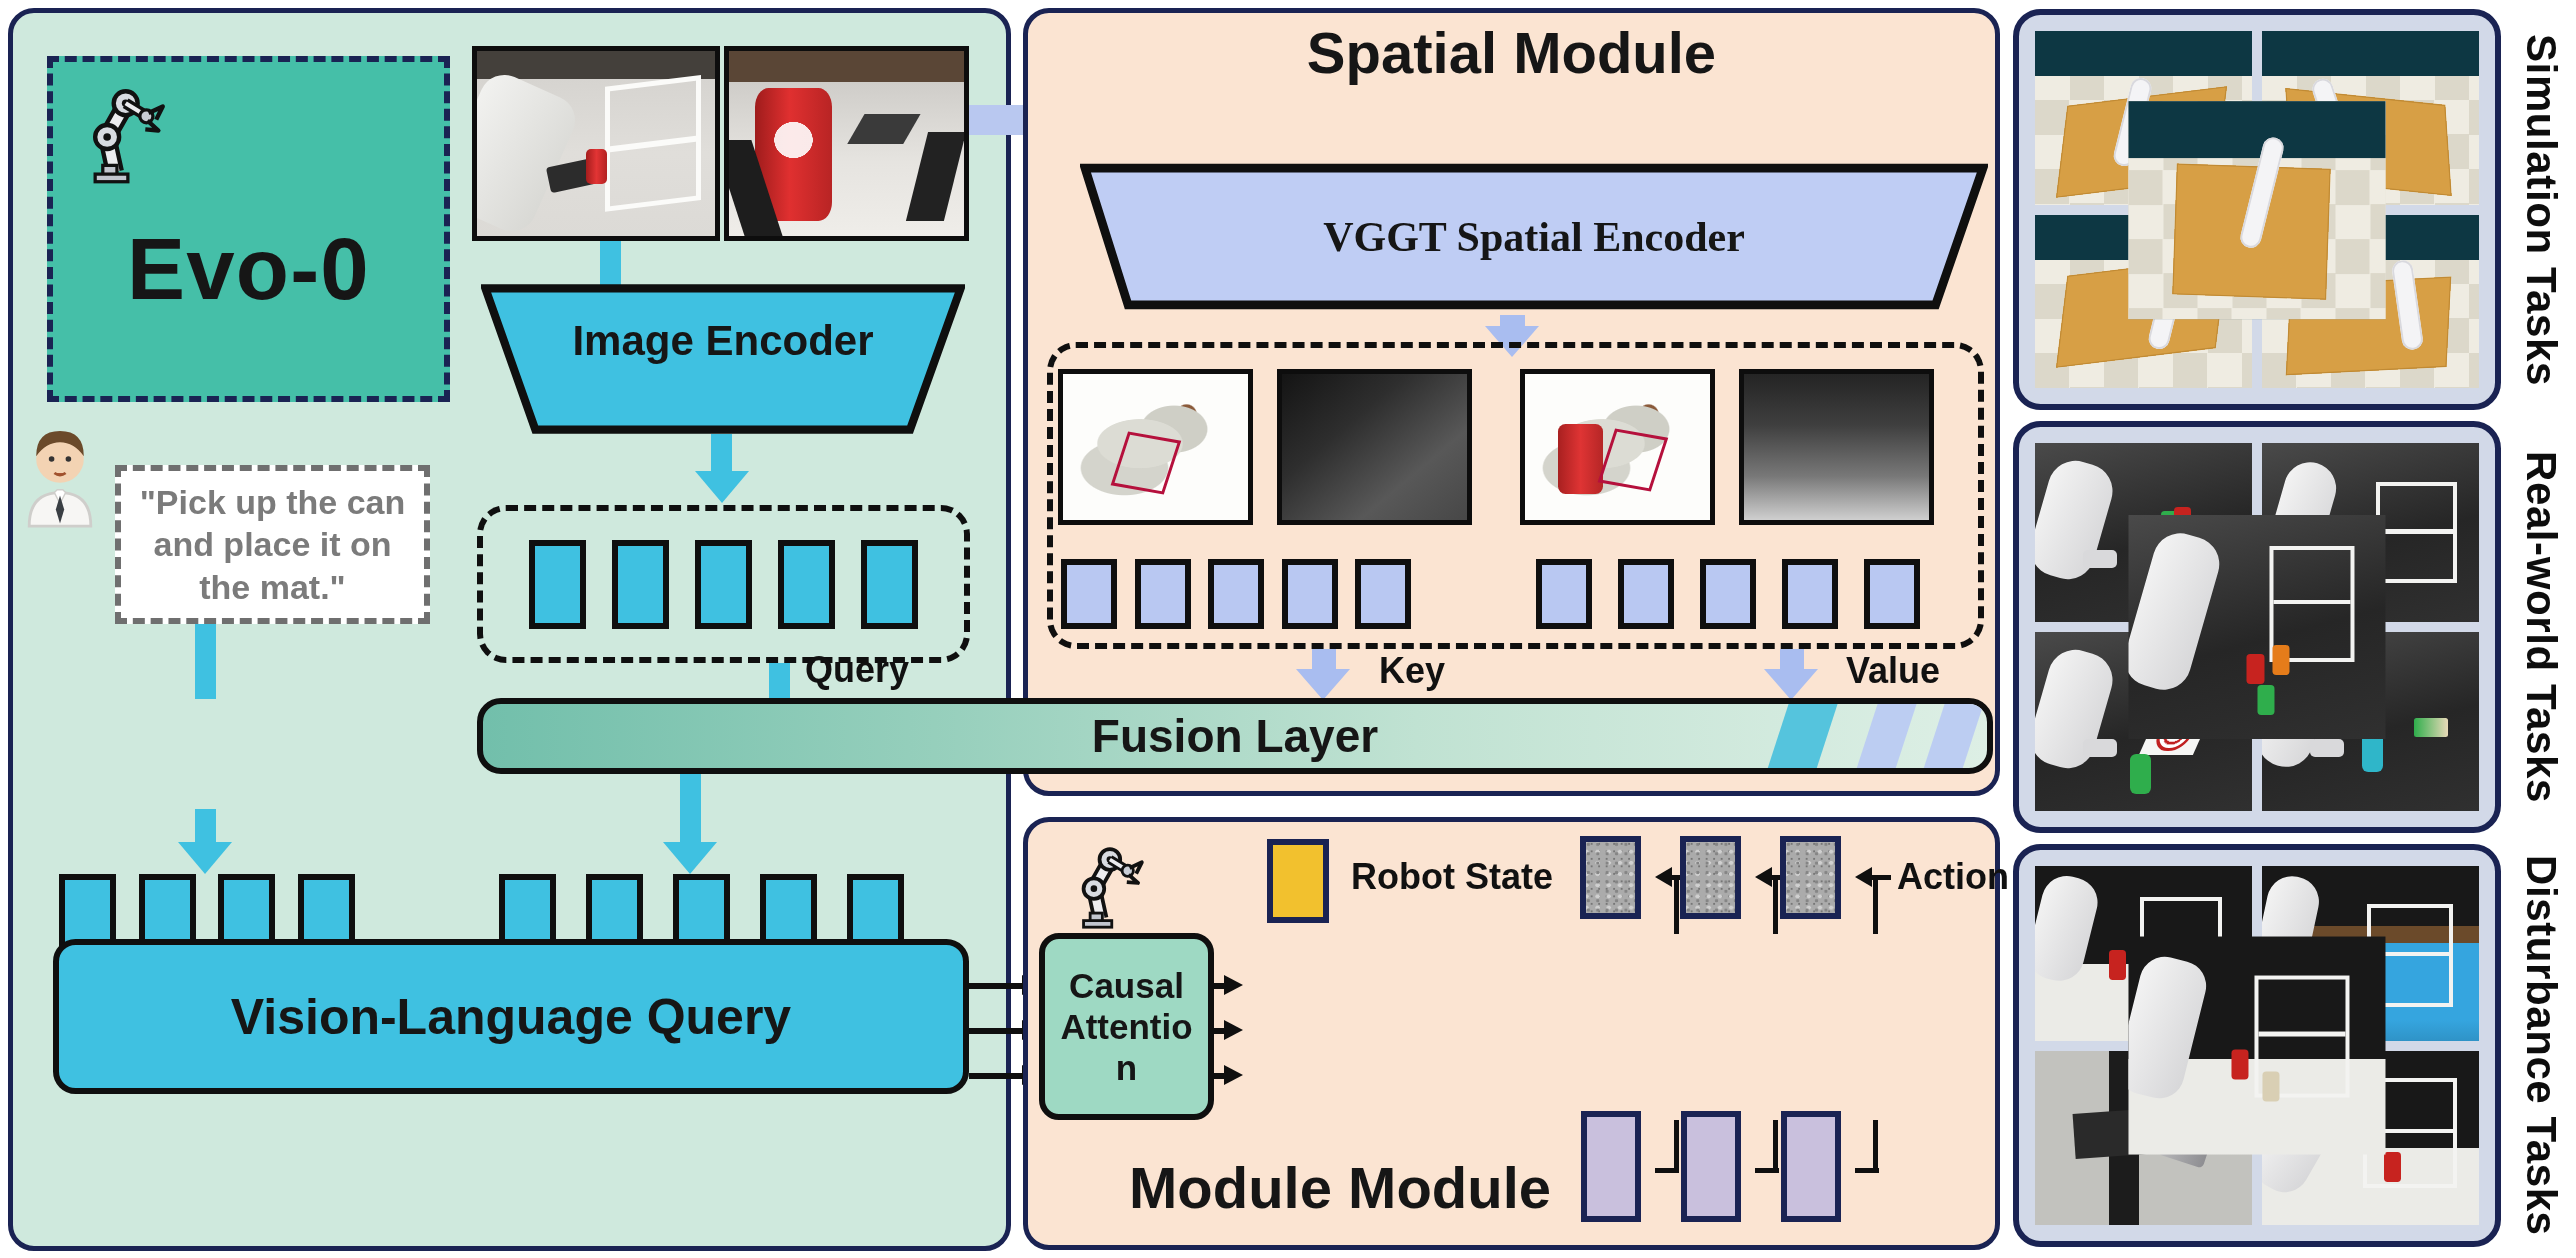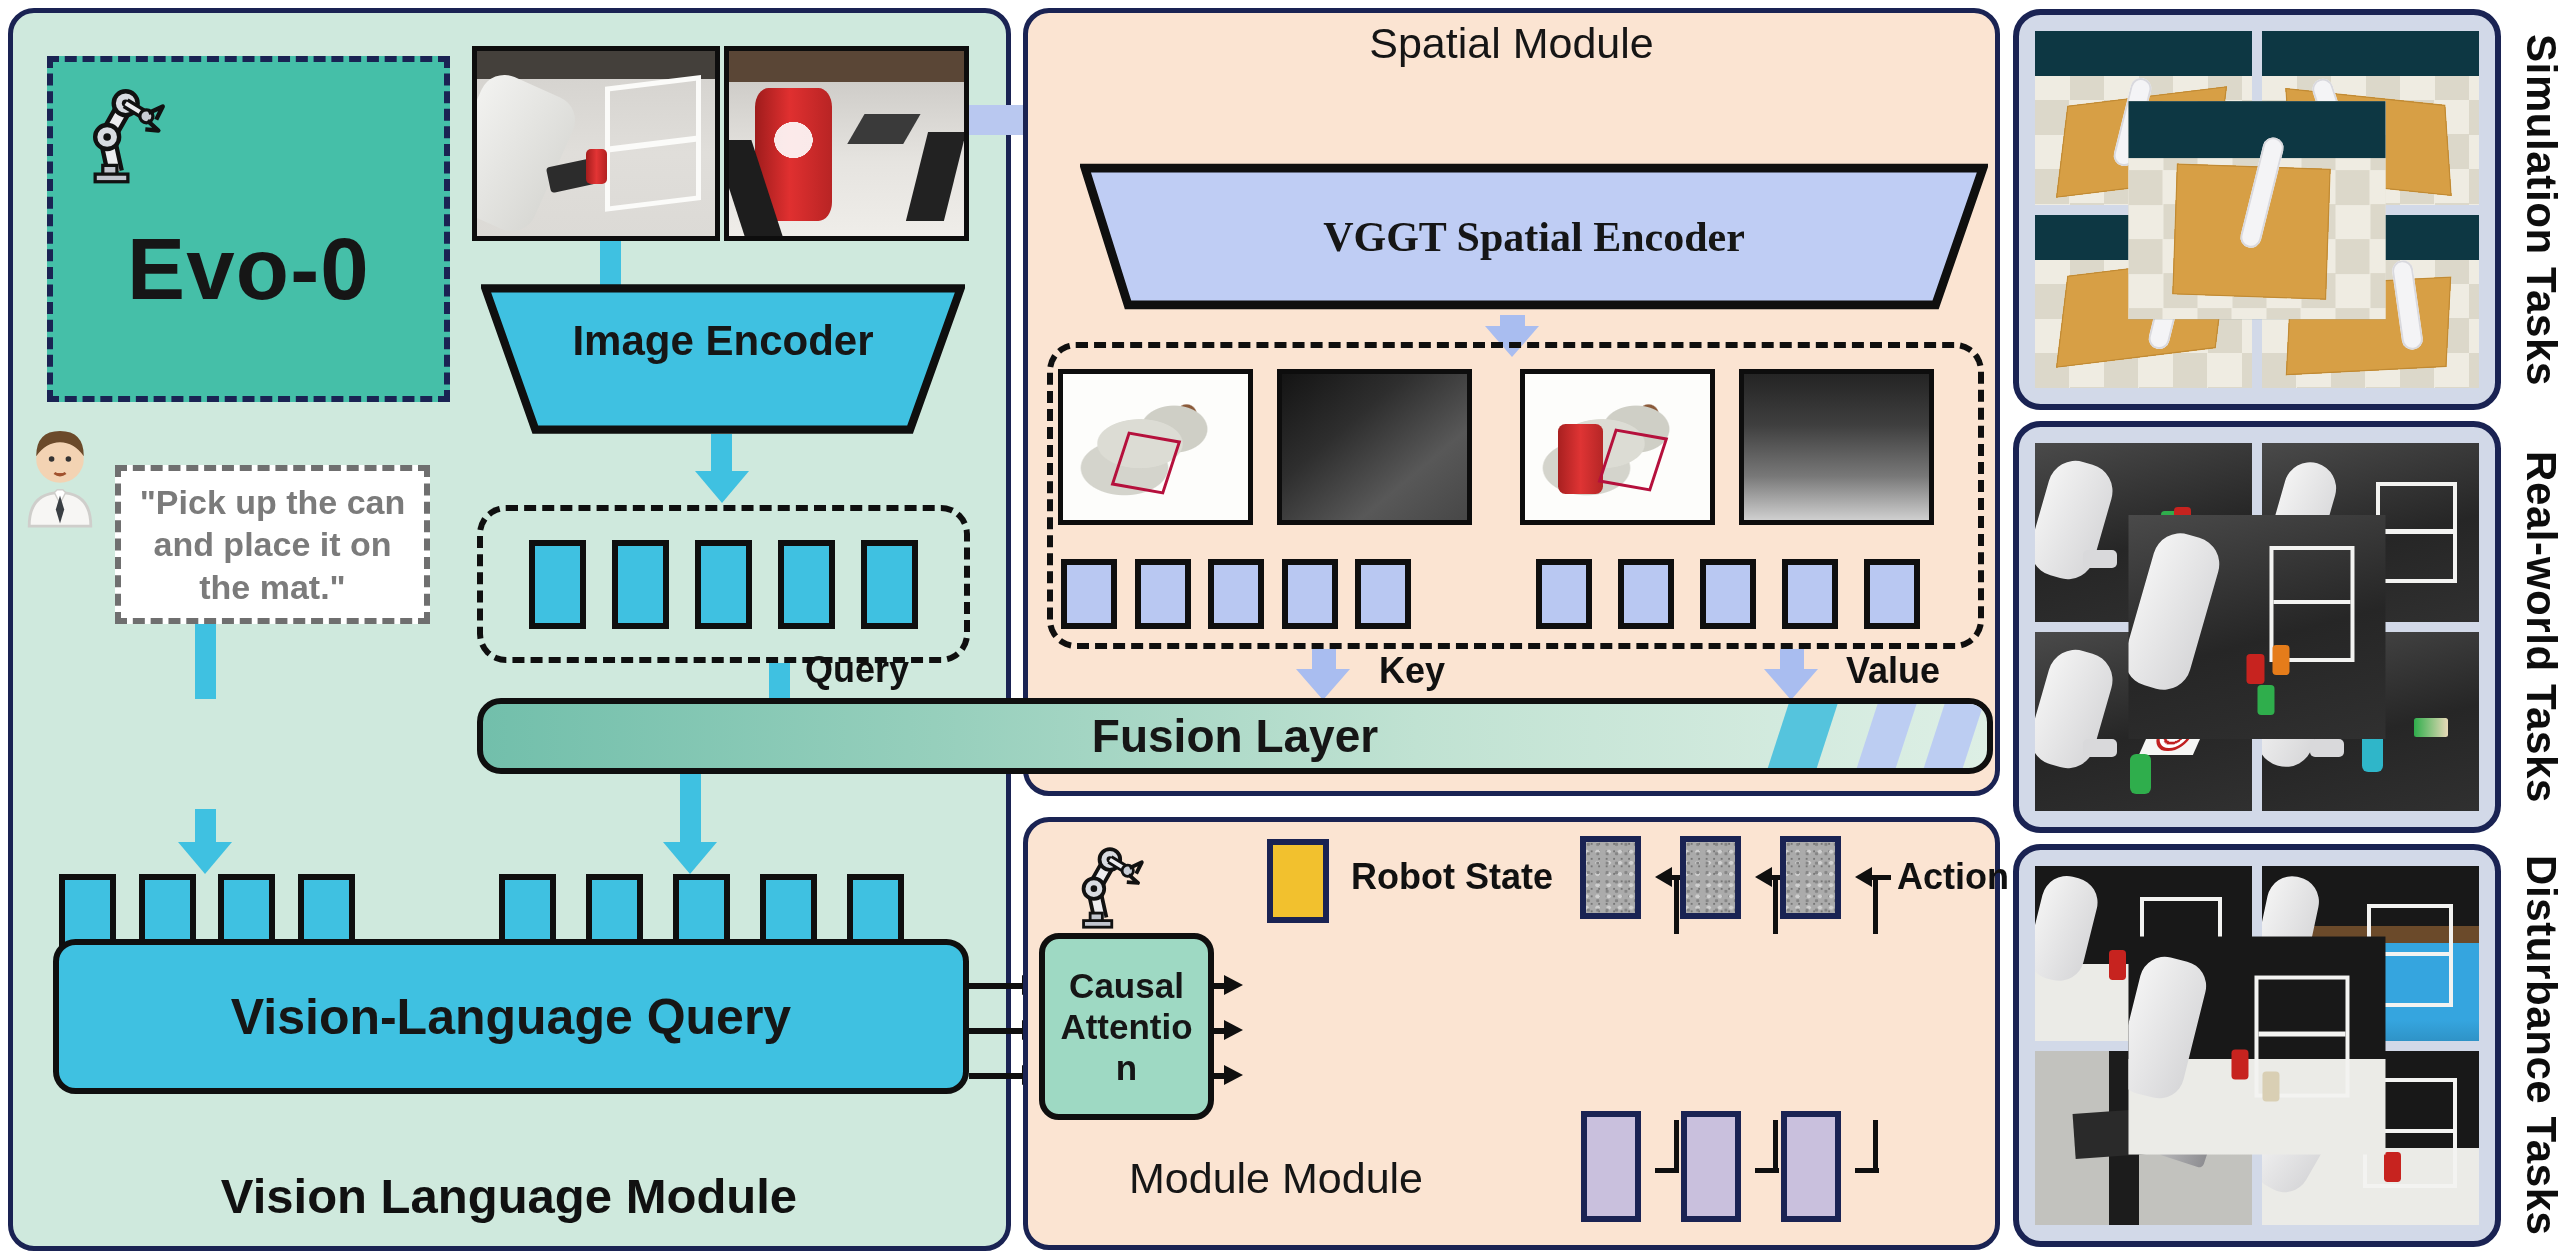--- a/index.html
+++ b/index.html
@@ -65,21 +65,21 @@
   
   .bline{position:absolute;background:#0f0f0f;}
   .head-right{position:absolute;width:0;height:0;border-top:10.6px solid transparent;
               border-bottom:10.6px solid transparent;border-left:19px solid #0f0f0f;}
   .head-left{position:absolute;width:0;height:0;border-top:10px solid transparent;
              border-bottom:10px solid transparent;border-right:17.5px solid #0f0f0f;}
   
   #sp-panel,#ac-panel{background:#fbe4d2;}
   #sp-panel{left:1023px;top:7.5px;width:977px;height:788px;}
   #ac-panel{left:1023px;top:817px;width:977px;height:433px;}
-  .mod-title{position:absolute;font-size:43px;font-weight:400;color:#161616;}
+  .mod-title{position:absolute;font-size:58px;font-weight:700;color:#161616;}
   .spimg{position:absolute;border:5px solid #0d0d0d;box-sizing:border-box;overflow:hidden;}
   .pc{background:#fdfdfb;}
   .pc .blob{position:absolute;left:8%;top:18%;width:84%;height:66%;
       background:radial-gradient(ellipse at 40% 45%,#dcdcd4 0 32%,transparent 33%),
                  radial-gradient(ellipse at 62% 30%,#cfcfc6 0 24%,transparent 25%),
                  radial-gradient(ellipse at 30% 70%,#d4d4cc 0 28%,transparent 29%),
                  radial-gradient(circle at 70% 15%,#8a5a3a 0 7%,transparent 8%);}
   .pc .wire{position:absolute;left:30%;top:42%;width:26%;height:34%;border:3.1px solid #b5103c;transform:rotate(10deg) skewX(-8deg);background:transparent;}
   .pc .canr{position:absolute;left:18%;top:34%;width:24%;height:48%;border-radius:7.5px;
       background:linear-gradient(90deg,#a82020,#df3434 50%,#b52626);}
@@ -239,21 +239,20 @@
   <div class="tok" style="width:57px;height:75px;"></div>
       <div class="tok" style="width:57px;height:75px;"></div>
       <div class="tok" style="width:57px;height:75px;"></div>
       <div class="tok" style="width:57px;height:75px;"></div>
     </div>
 
   <div class="cyanbox" style="left:53px;top:939px;width:916px;height:155px;font-size:50px;border-radius:22.5px;">
     <span>Vision-Language Query</span>
   </div>
 
-  <div class="abs ctr" style="left:7.5px;top:1168px;width:1003px;font-size:49px;font-weight:800;">Vision Language Module</div>
 
   <div class="bline" style="left:969px;top:983px;width:55px;height:5.6px;"></div>
   <div class="head-right" style="left:1022px;top:975px;"></div>
   <div class="bline" style="left:969px;top:1028px;width:55px;height:5.6px;"></div>
   <div class="head-right" style="left:1022px;top:1020px;"></div>
   <div class="bline" style="left:969px;top:1073px;width:55px;height:5.6px;"></div>
   <div class="head-right" style="left:1022px;top:1065px;"></div>
 
   <div id="sp-panel" class="panel"></div>
   <div class="mod-title ctr" style="left:1023px;top:19px;width:977px;">Spatial Module</div>

